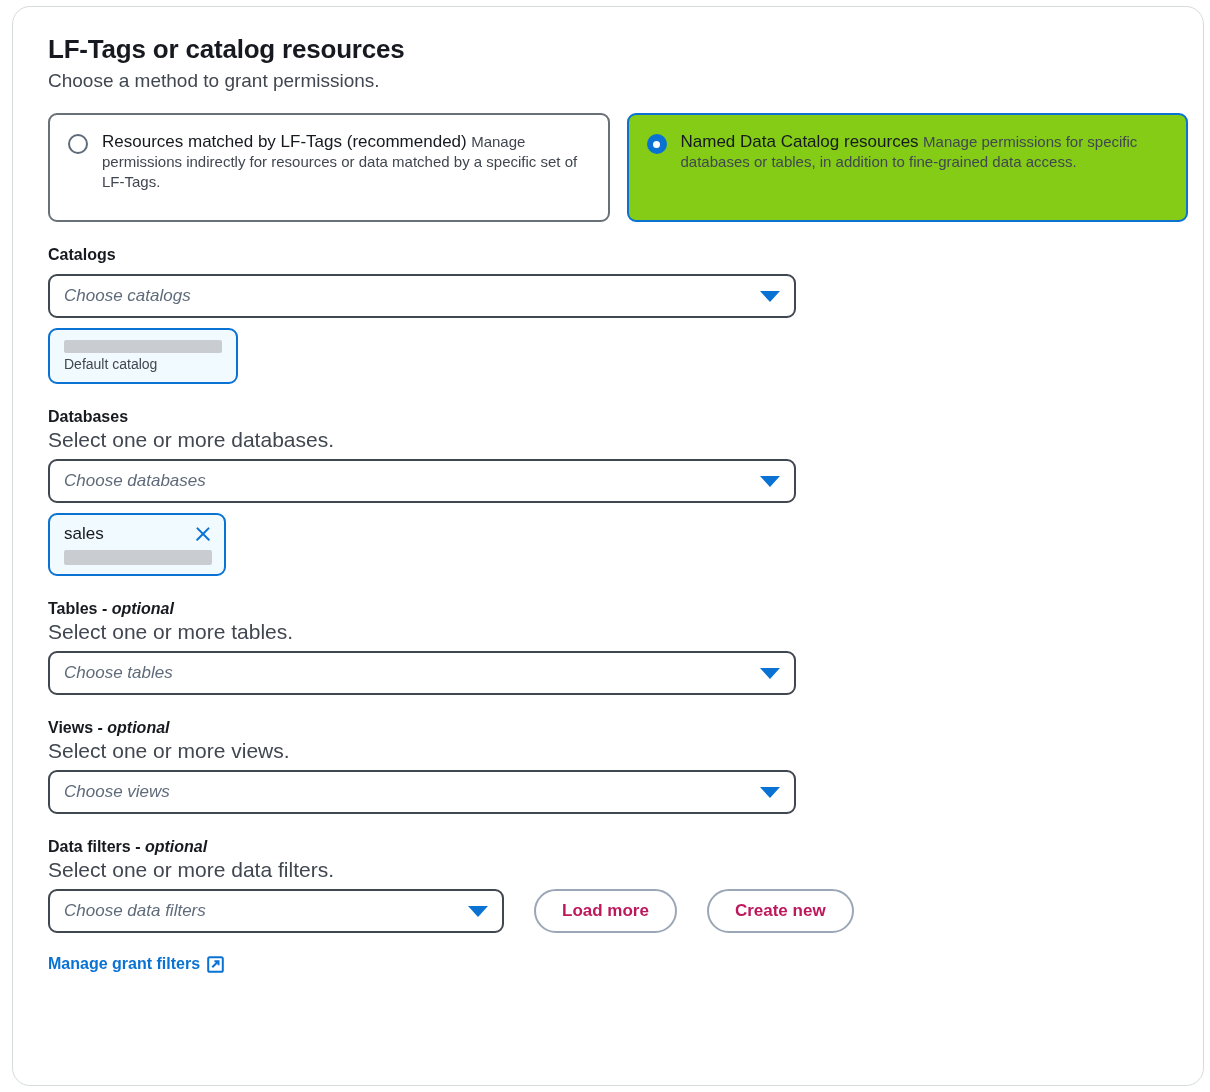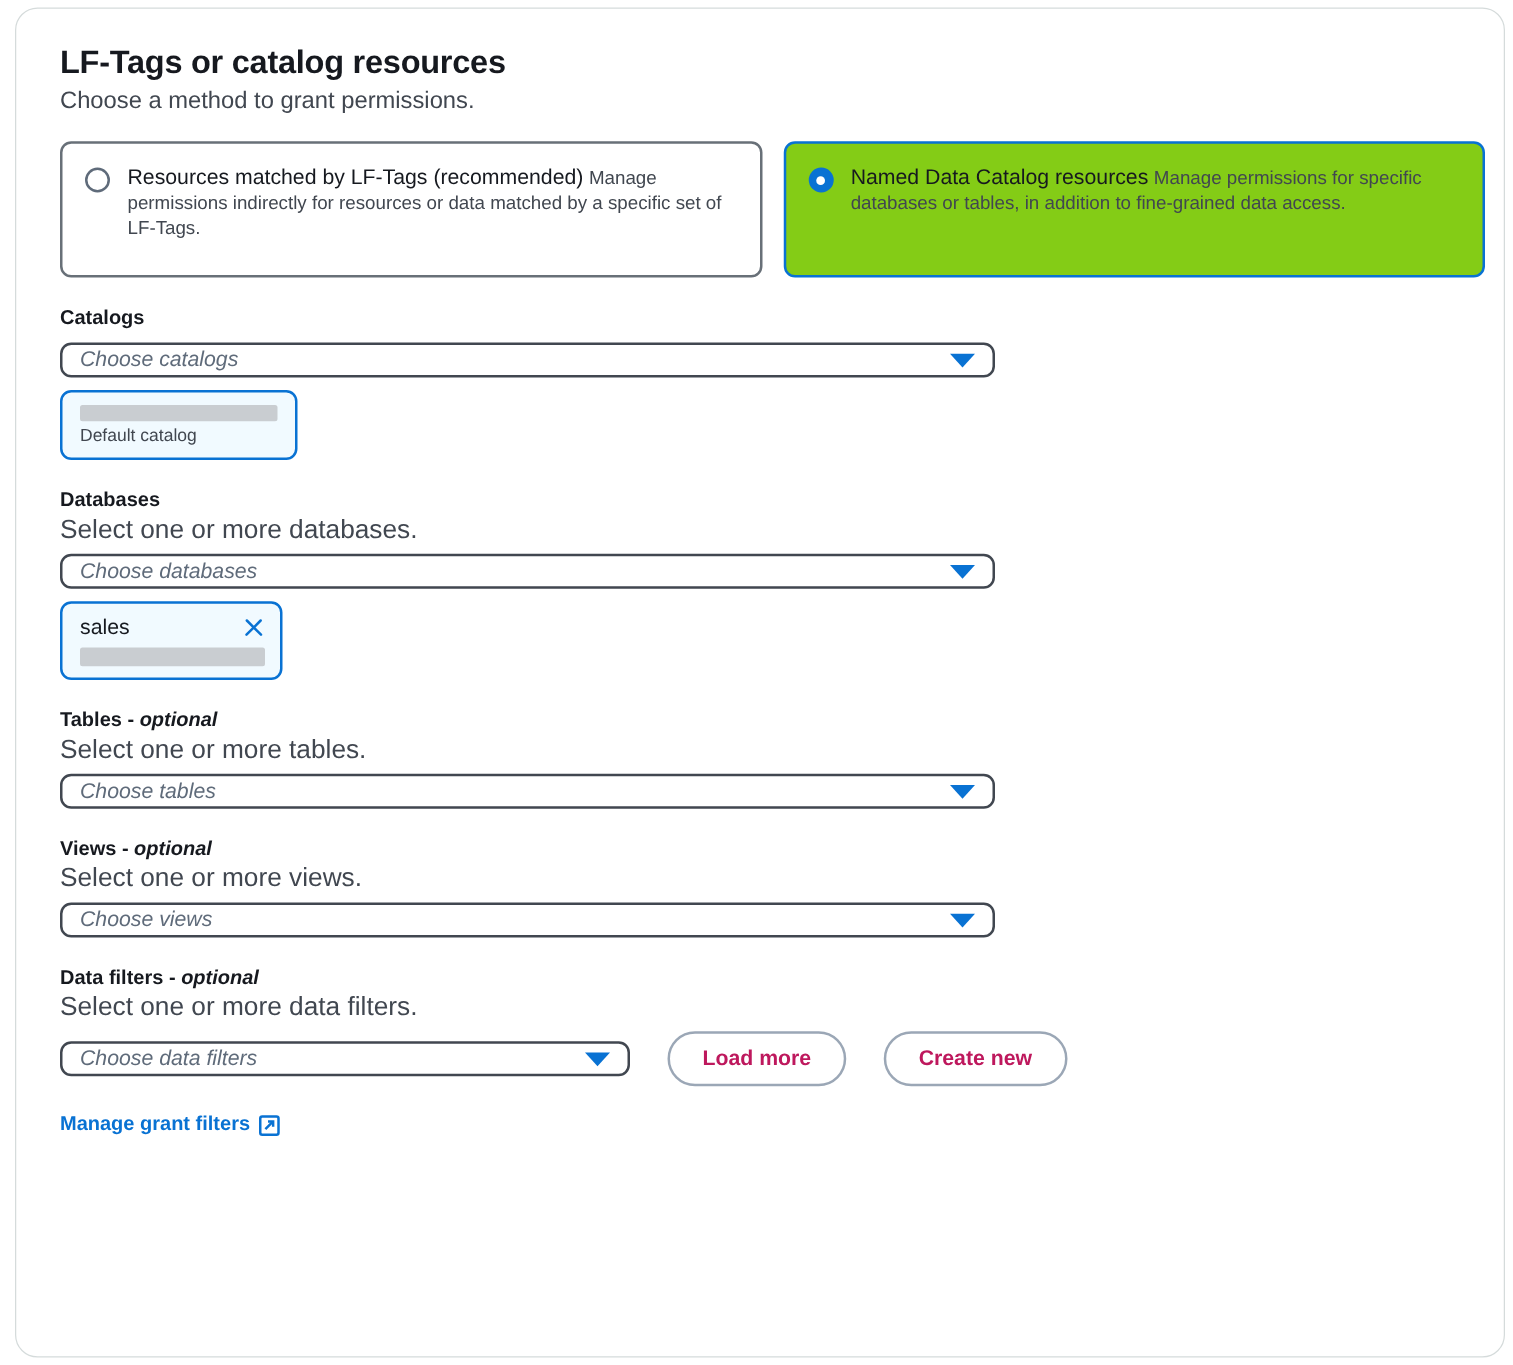--- a/index.html
+++ b/index.html
@@ -121,21 +121,21 @@
     font-size: 21px;
     color: #414750;
     line-height: 20px;
     margin-top: 3px;
   }
 
   .select {
     position: relative;
     margin-top: 9px;
     width: 748px;
-    height: 28px;
+    height: 44px;
     border: 2px solid #414750;
     border-radius: 9px;
     background: #ffffff;
     display: flex;
     align-items: center;
     padding: 0 14px;
     cursor: pointer;
   }
   .select.narrow { width: 456px; }
   .select .ph {

